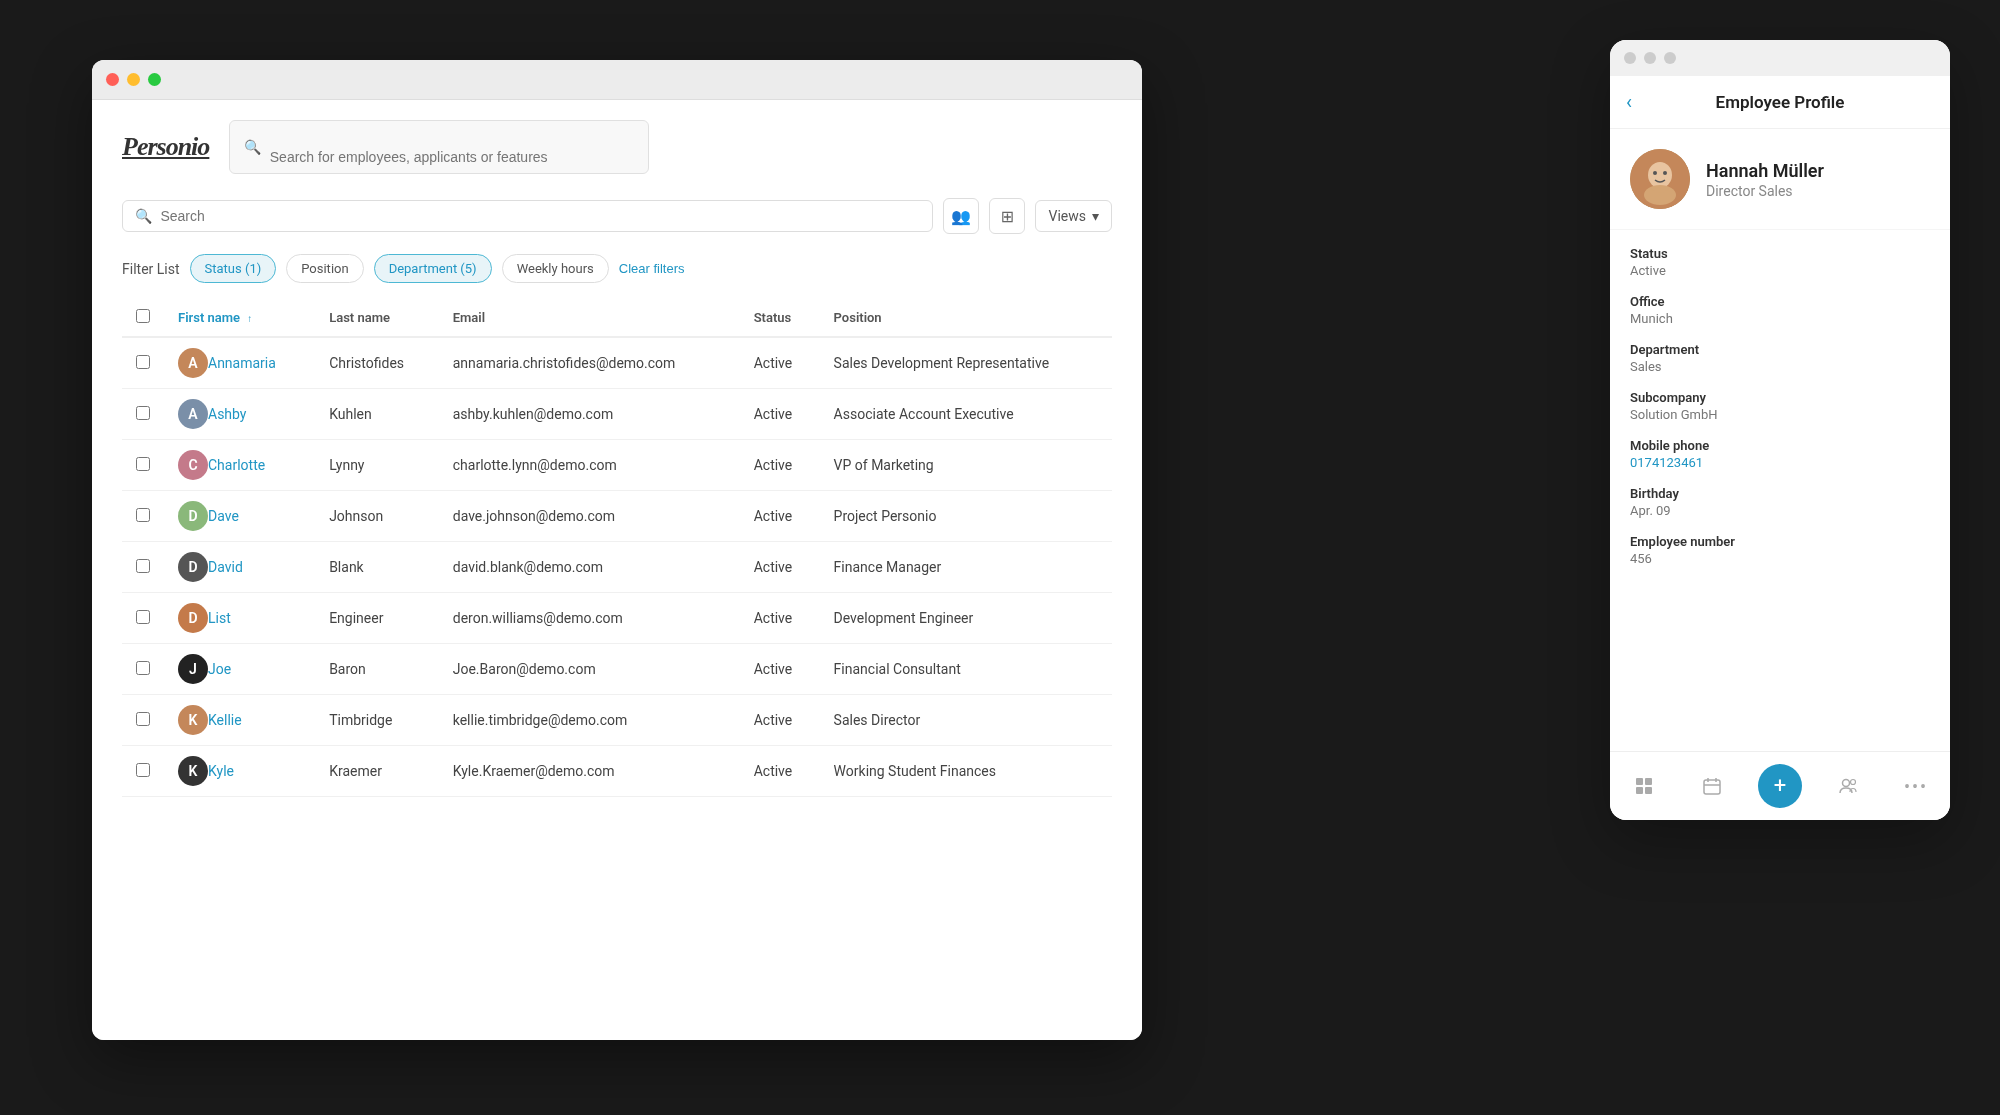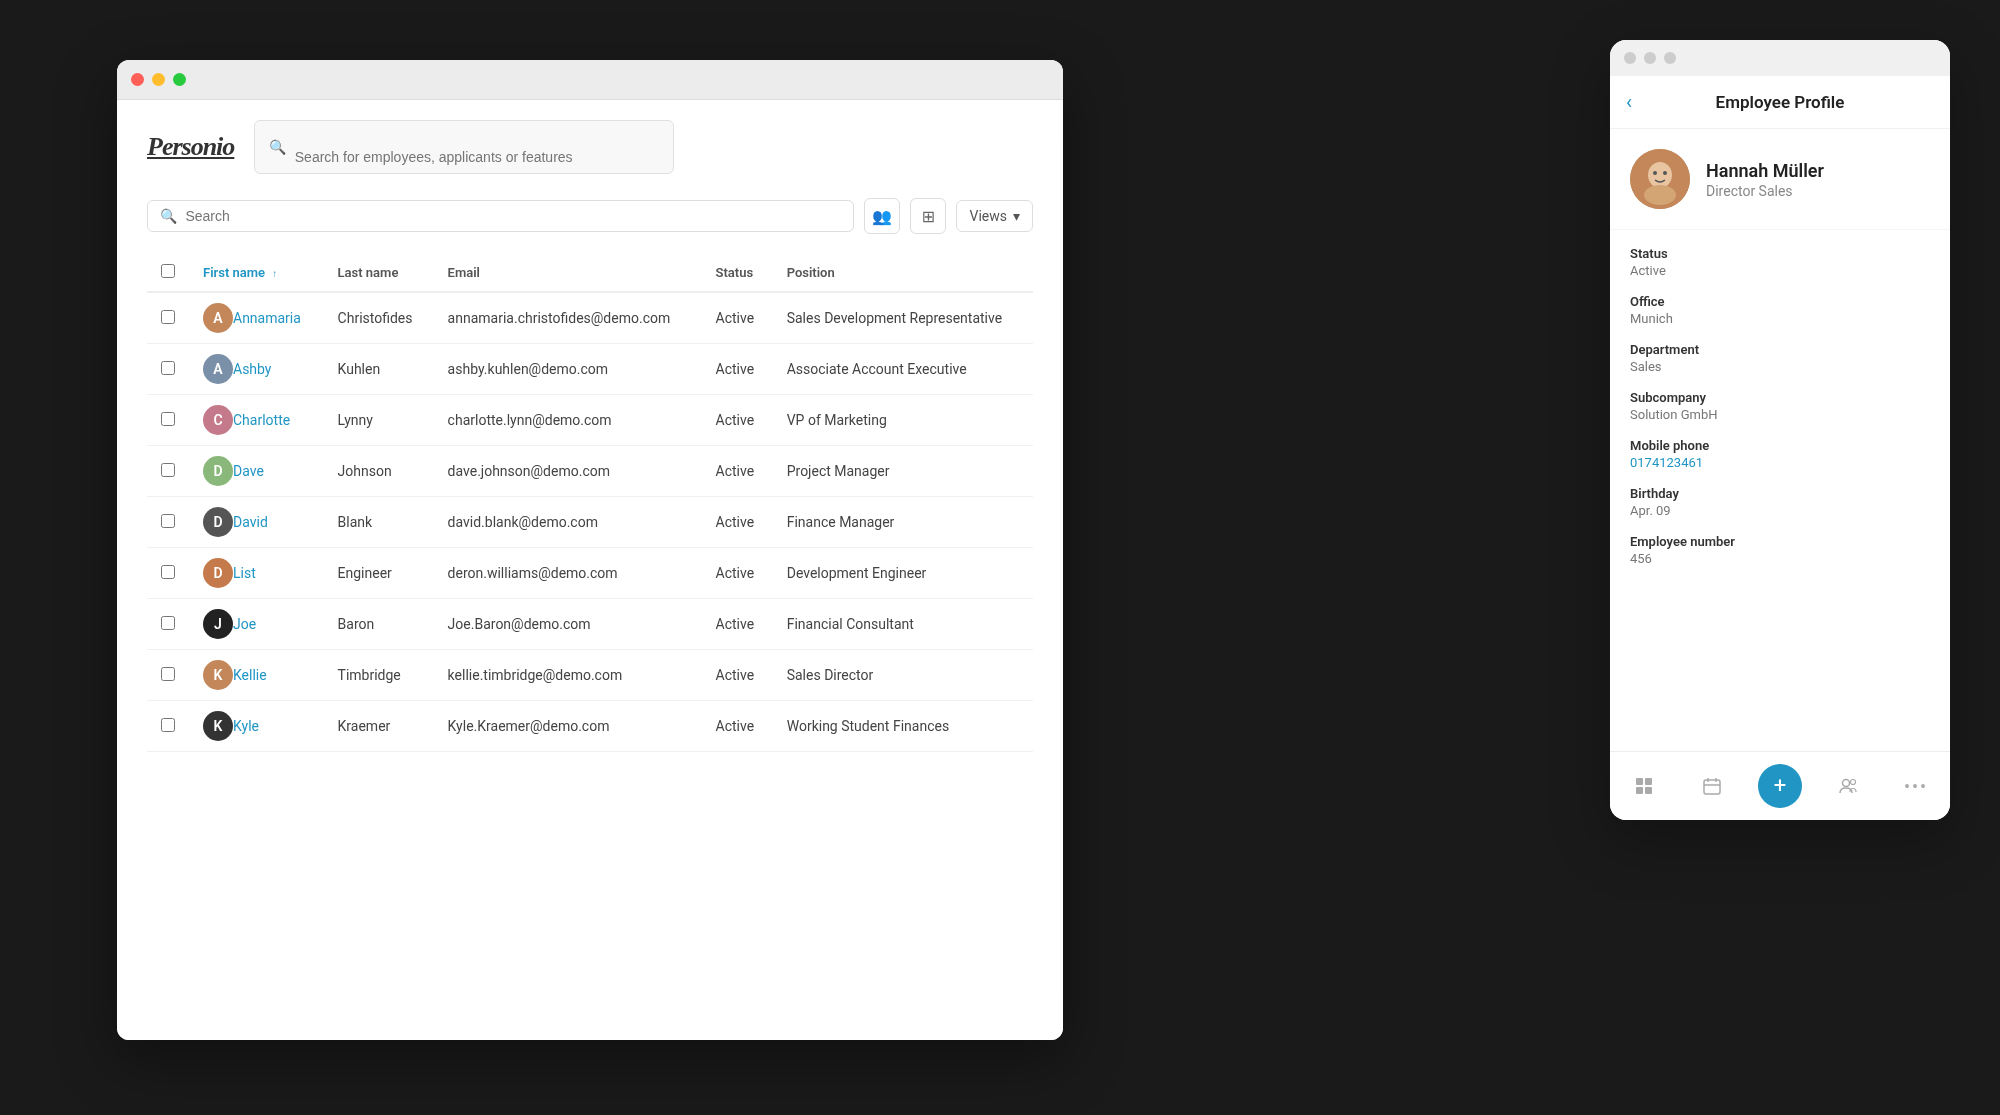--- a/index.html
+++ b/index.html
@@ -11,23 +11,23 @@
       overflow: hidden;
       display: flex;
       align-items: center;
       justify-content: center;
       position: relative;
     }
 
     
     .main-window {
       position: absolute;
-      left: 117px;
+      left: 92px;
       top: 60px;
-      width: 946px;
+      width: 1050px;
       height: 980px;
       background: #f5f5f5;
       border-radius: 12px;
       box-shadow: 0 20px 60px rgba(0,0,0,0.4);
       overflow: hidden;
     }
 
     .window-titlebar {
       background: #ececec;
       height: 40px;
@@ -443,20 +443,28 @@
       </div>
       <div class="toolbar-btn">
         <span>⊞</span>
       </div>
       <div class="views-btn">
         <span>Views</span>
         <span>▾</span>
       </div>
     </div>
 
+    <div class="filter-bar">
+      <span class="filter-label">Filter List</span>
+      <div class="filter-chip active">Status (1)</div>
+      <div class="filter-chip">Position</div>
+      <div class="filter-chip active">Department (5)</div>
+      <div class="filter-chip">Weekly hours</div>
+      <button class="clear-filters">Clear filters</button>
+    </div>
 
     <table class="employee-table">
       <thead>
         <tr>
           <th class="checkbox-cell">
             <input type="checkbox" style="">
           </th>
           <th class="sorted">
             First name <span class="sort-arrow">↑</span>
           </th>
@@ -518,21 +526,21 @@
     </td>
     <td>
       <div class="name-cell">
         <div class="face" style="background:#8ab87a;">D</div>
         <span class="emp-name-link">Dave</span>
       </div>
     </td>
     <td>Johnson</td>
     <td>dave.johnson@demo.com</td>
     <td>Active</td>
-    <td>Project Manager</td>
+    <td>Project Personio</td>
   </tr>
           <tr>
     <td class="checkbox-cell">
       <input type="checkbox" style="">
     </td>
     <td>
       <div class="name-cell">
         <div class="face" style="background:#555;">D</div>
         <span class="emp-name-link">David</span>
       </div>

